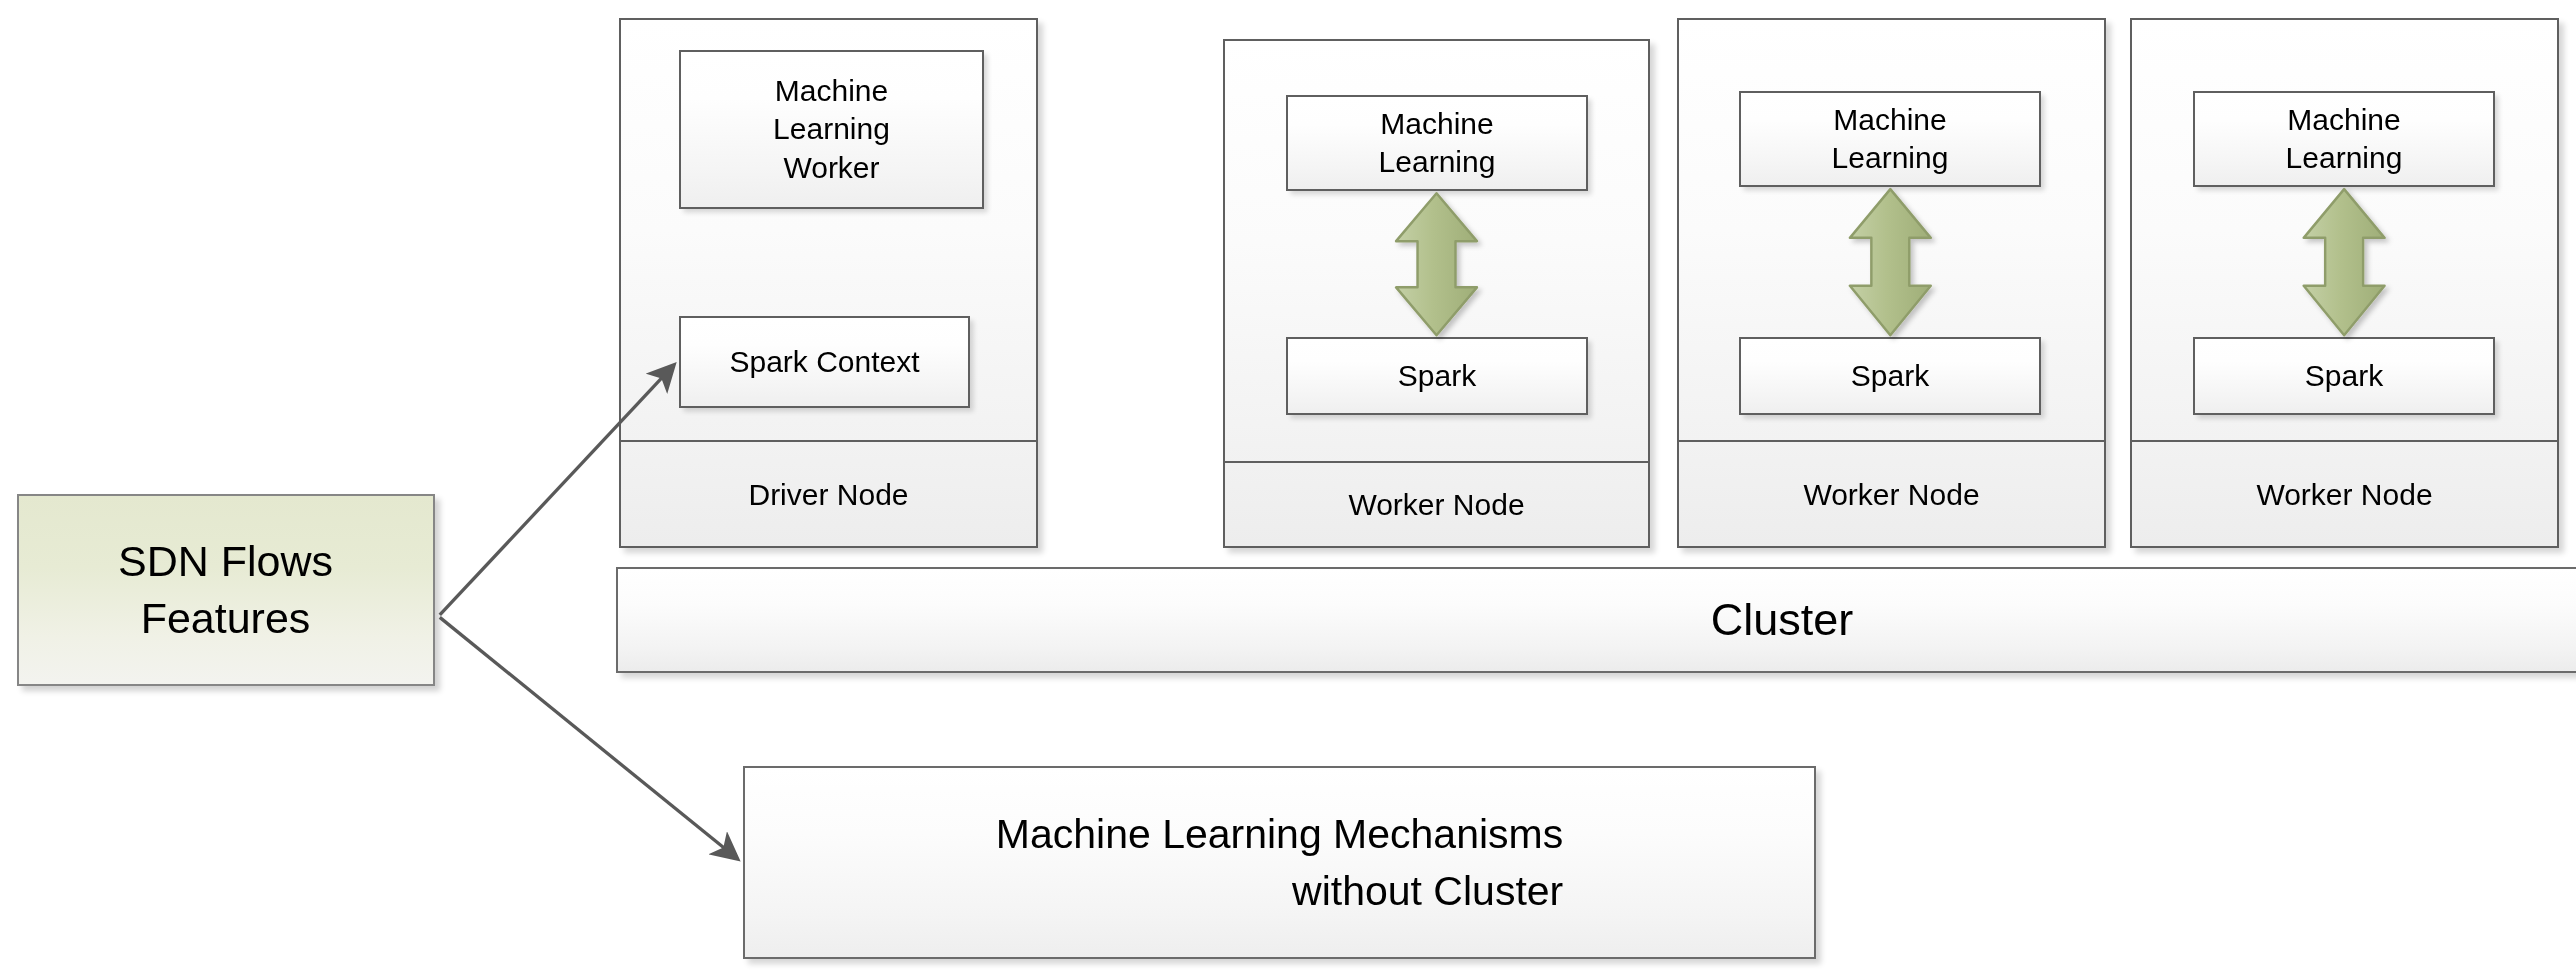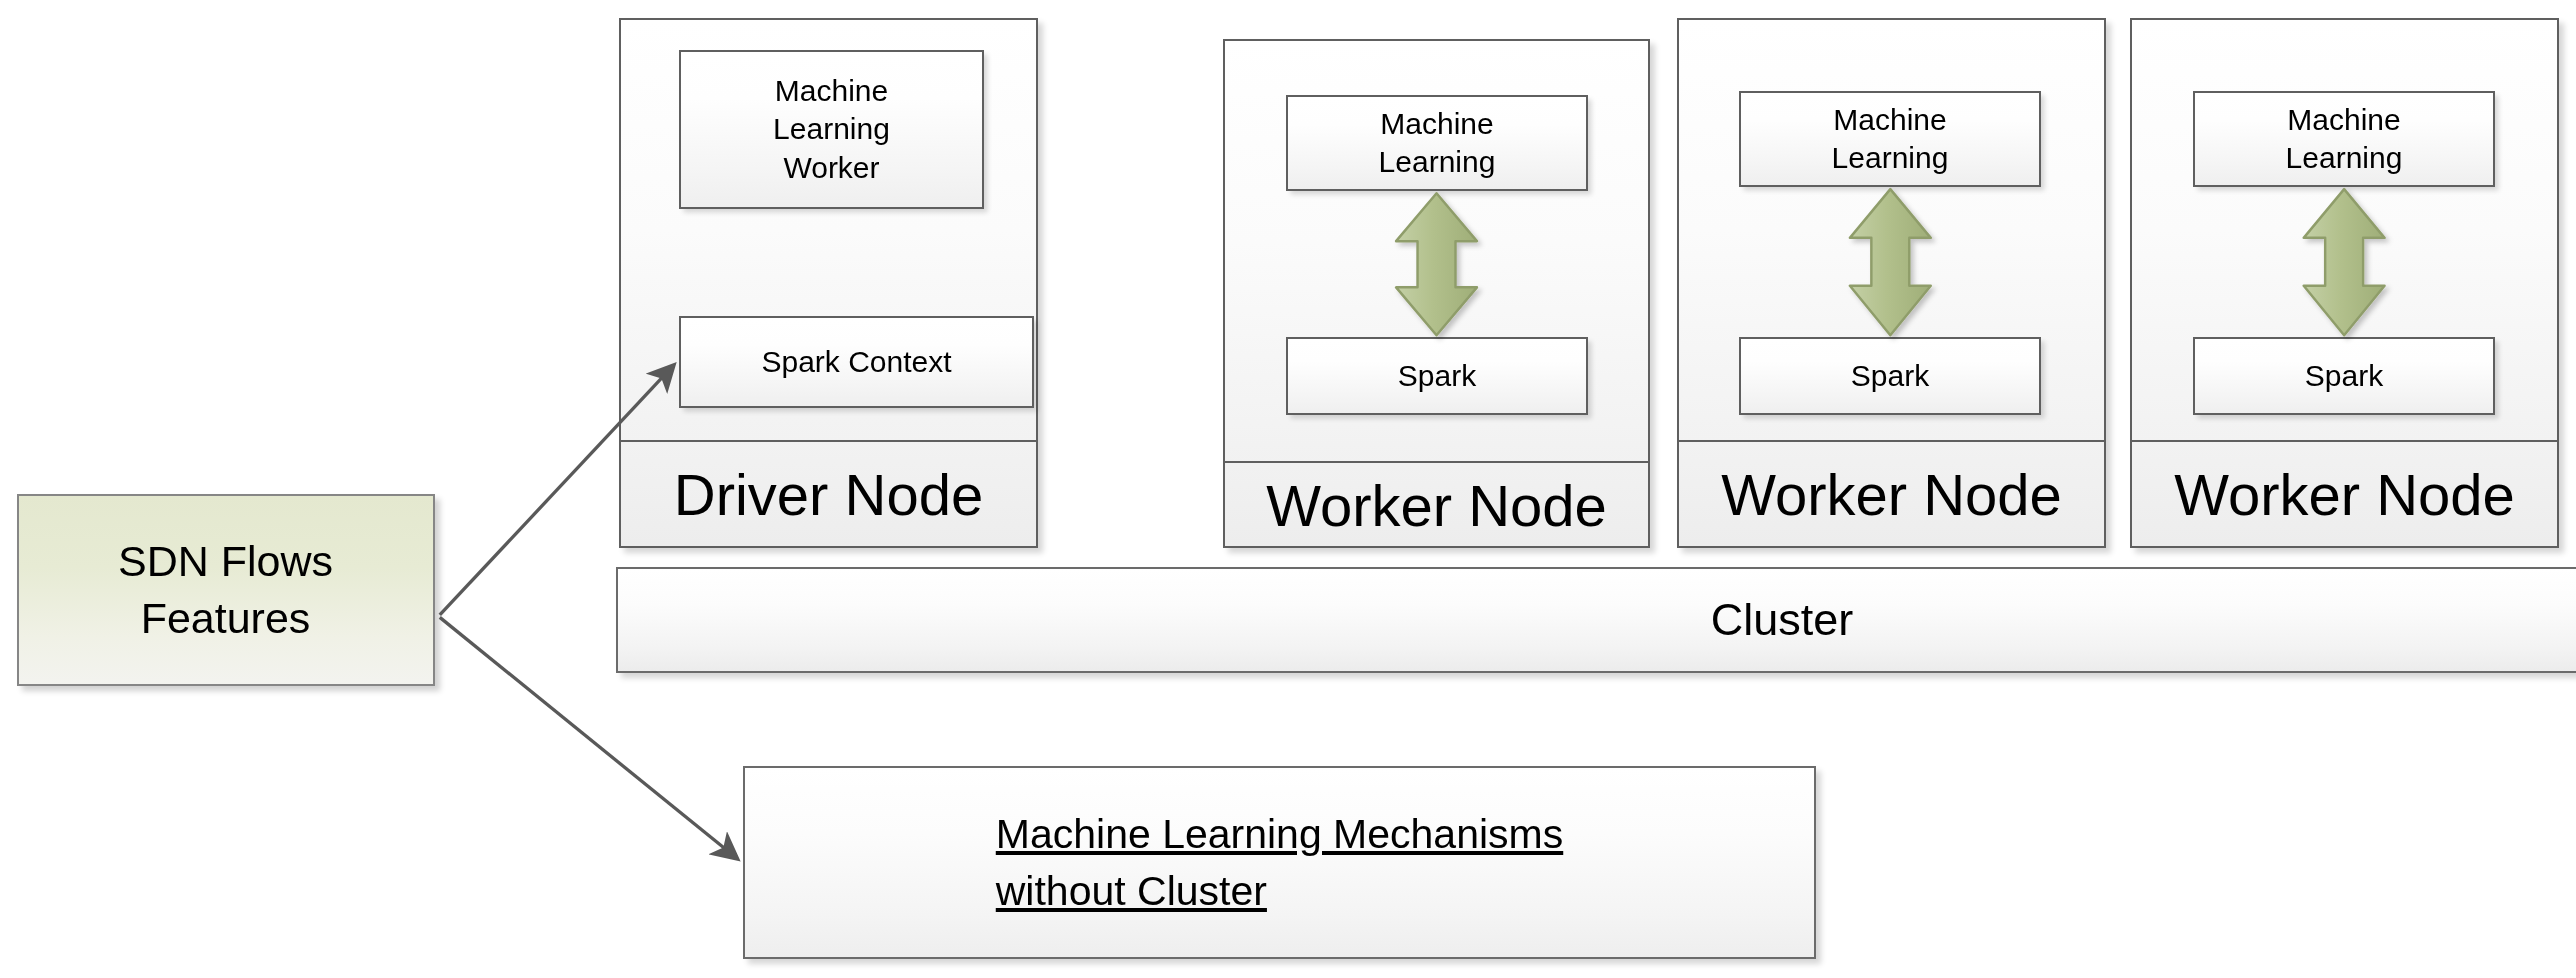--- a/index.html
+++ b/index.html
@@ -36,21 +36,21 @@
     border-top: 2.5px solid #5f5f5f;
   }
   .node-label {
     position: absolute;
     left: 0;
     right: 0;
     display: flex;
     align-items: center;
     justify-content: center;
     text-align: center;
-    font-size: 58px;
+    font-size: 30px;
     color: #000000;
     white-space: nowrap;
   }
 
   .inner-box {
     position: absolute;
     box-sizing: border-box;
     border: 2.5px solid #5f5f5f;
     background: linear-gradient(to bottom, #ffffff 0%, #fefefe 30%, #f5f5f5 75%, #efefef 100%);
     box-shadow: 4.1px 4.1px 5px rgba(0,0,0,0.15);
@@ -91,24 +91,23 @@
 
   .ml-nocluster {
     position: absolute;
     box-sizing: border-box;
     border: 2.5px solid #6b6b6b;
     background: linear-gradient(to bottom, #ffffff 0%, #fcfcfc 35%, #f4f4f4 78%, #eeeeee 100%);
     box-shadow: 5px 5px 5.8px rgba(0,0,0,0.16);
     display: flex;
     align-items: center;
     justify-content: center;
-    text-align: left;
+    text-align: right;
     font-size: 41px;
     line-height: 1.38;
-    text-decoration: underline;
   }
 
   .svg-layer {
     position: absolute;
     left: 0; top: 0;
     width: 2576px;
     height: 979px;
     pointer-events: none;
   }
   .svg-layer.arrows-green { z-index: 3; }
@@ -132,21 +131,21 @@
   </div>
 
   <div class="inner-box" style="left:679px; top:50px; width:305px; height:159px;">
     <div>
       <div>Machine</div>
       <div>Learning</div>
       <div>Worker</div>
     </div>
   </div>
 
-  <div class="inner-box" style="left:679px; top:316px; width:355px; height:92px;">
+  <div class="inner-box" style="left:679px; top:316px; width:291px; height:92px;">
     <div>Spark Context</div>
   </div>
 
   <div class="node-outer" style="left:1223px; top:39px; width:427px; height:509px;">
     <div class="node-divider" style="top:420px;"></div>
     <div class="node-label" style="top:422px; height:84px;">Worker Node</div>
   </div>
   <div class="inner-box" style="left:1286px; top:95px; width:302px; height:96px;">
     <div>
       <div>Machine</div>

